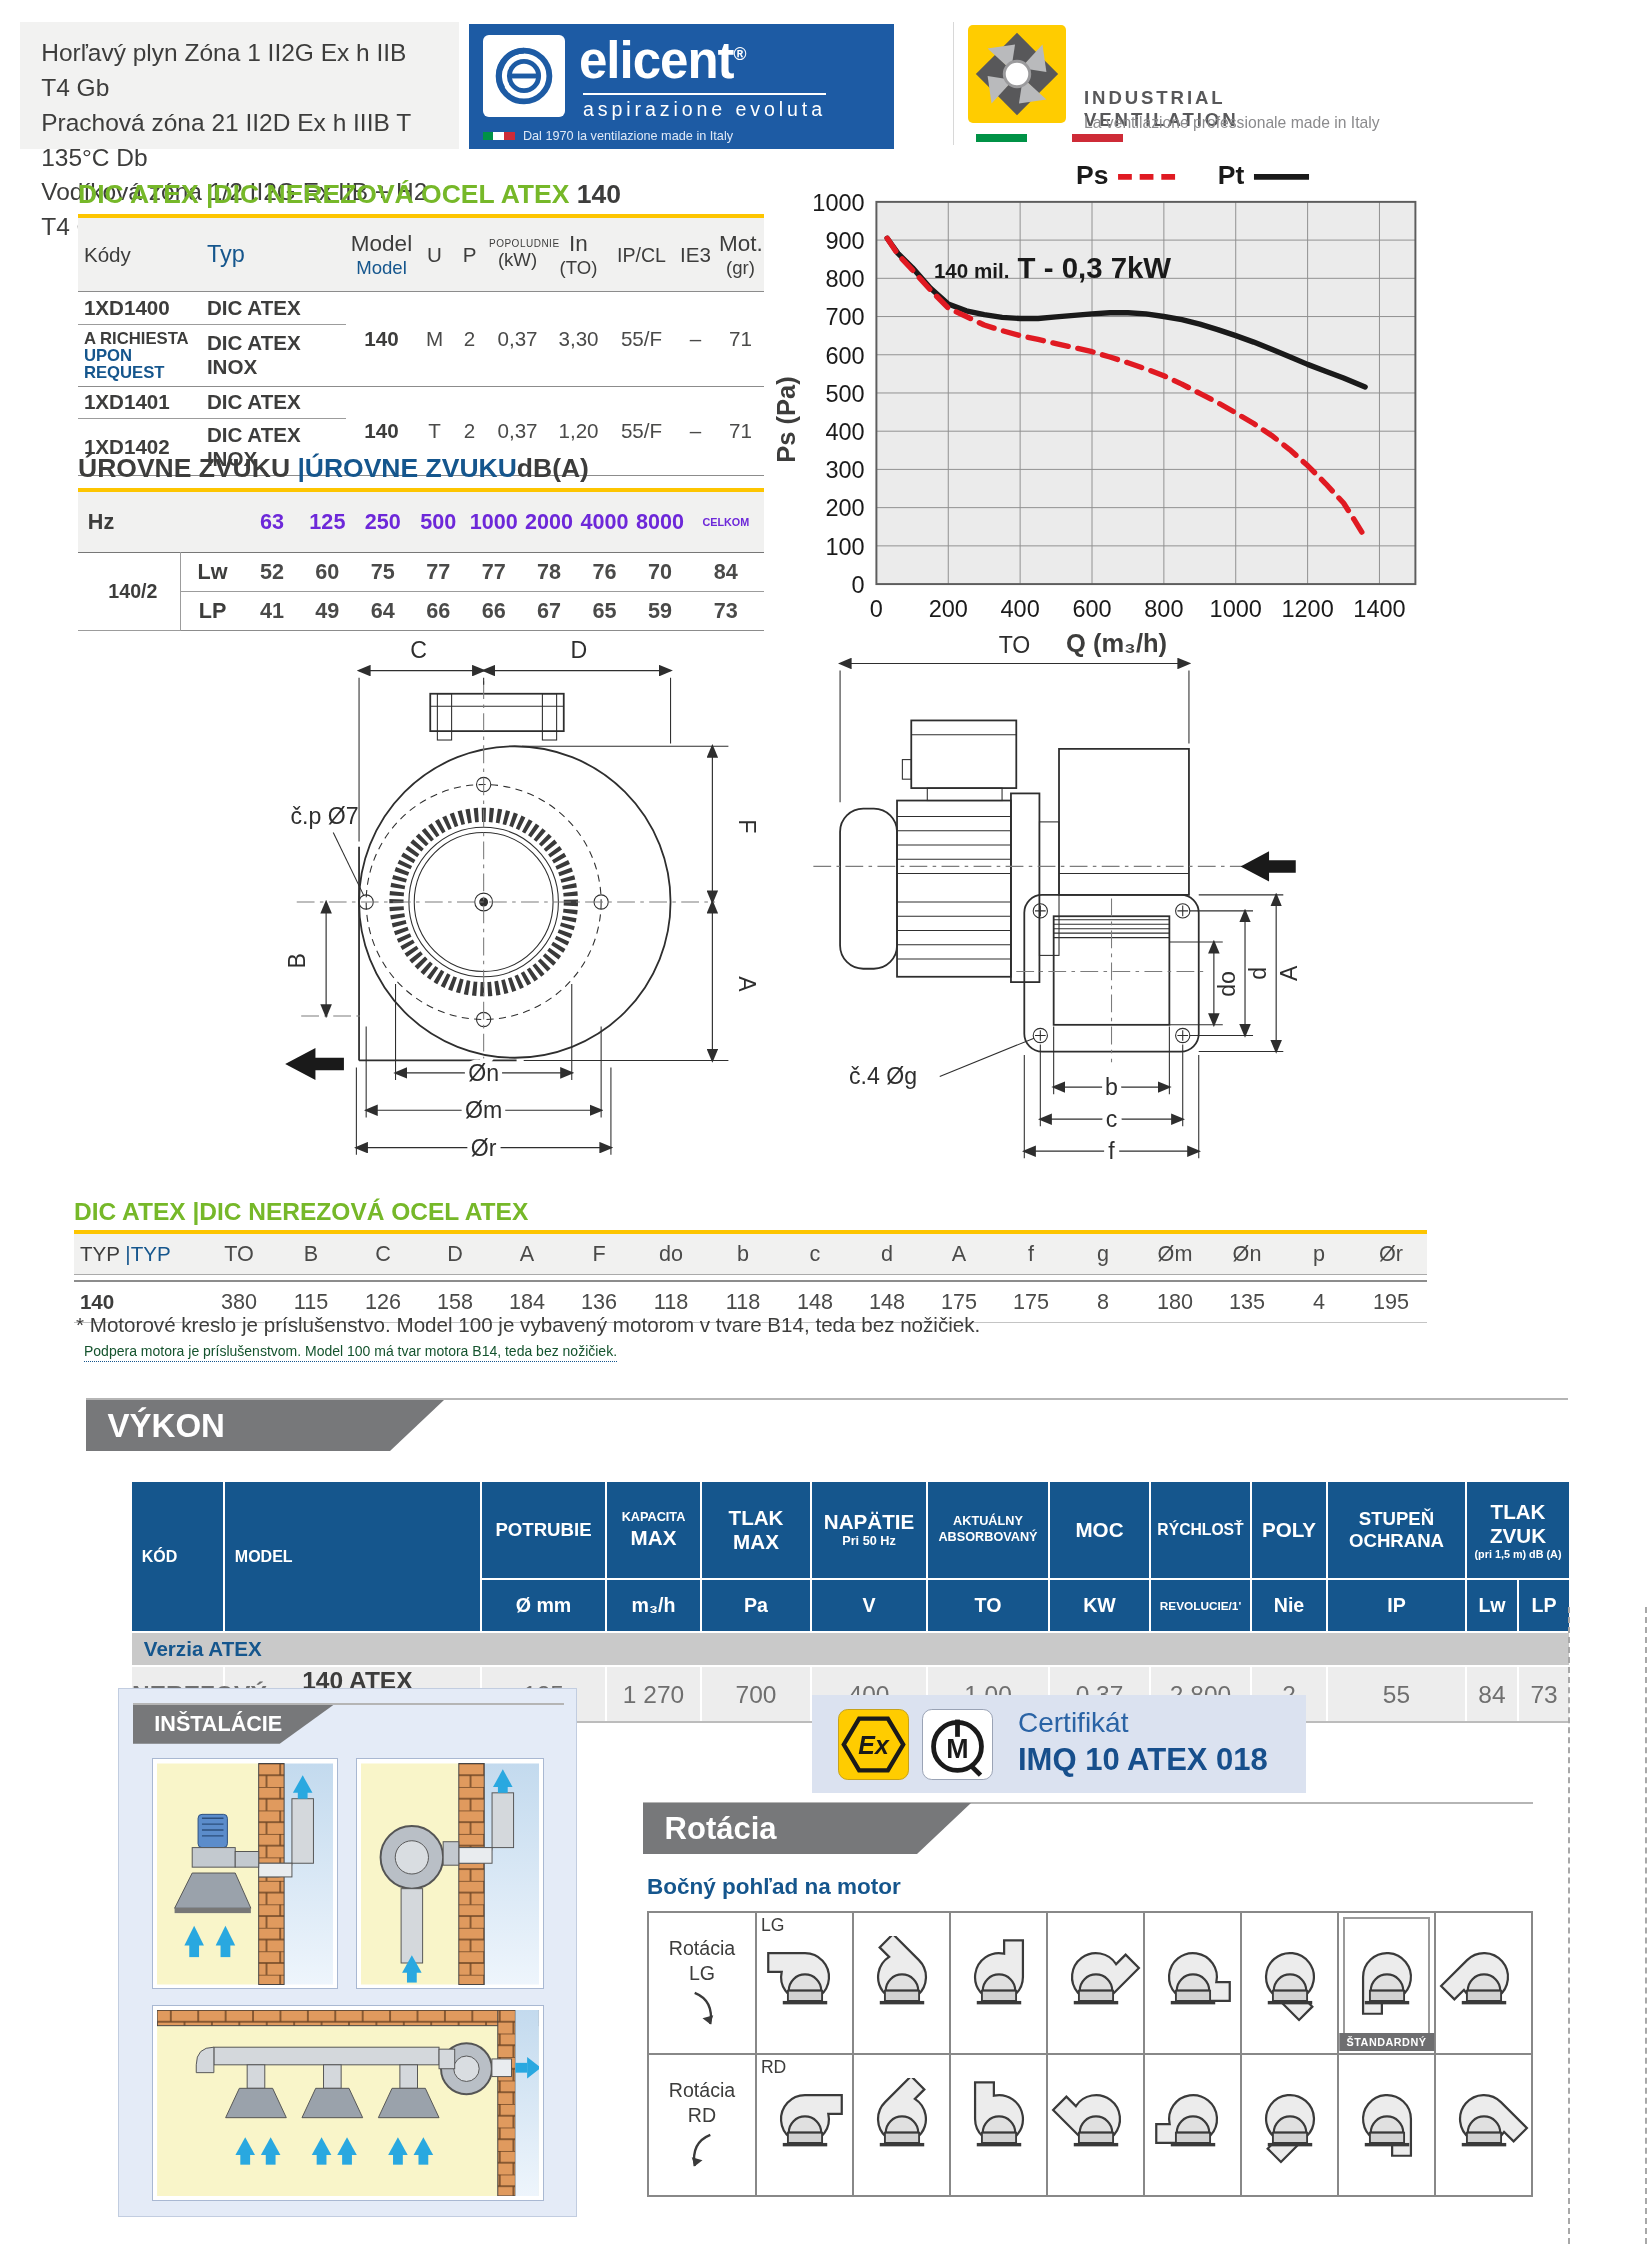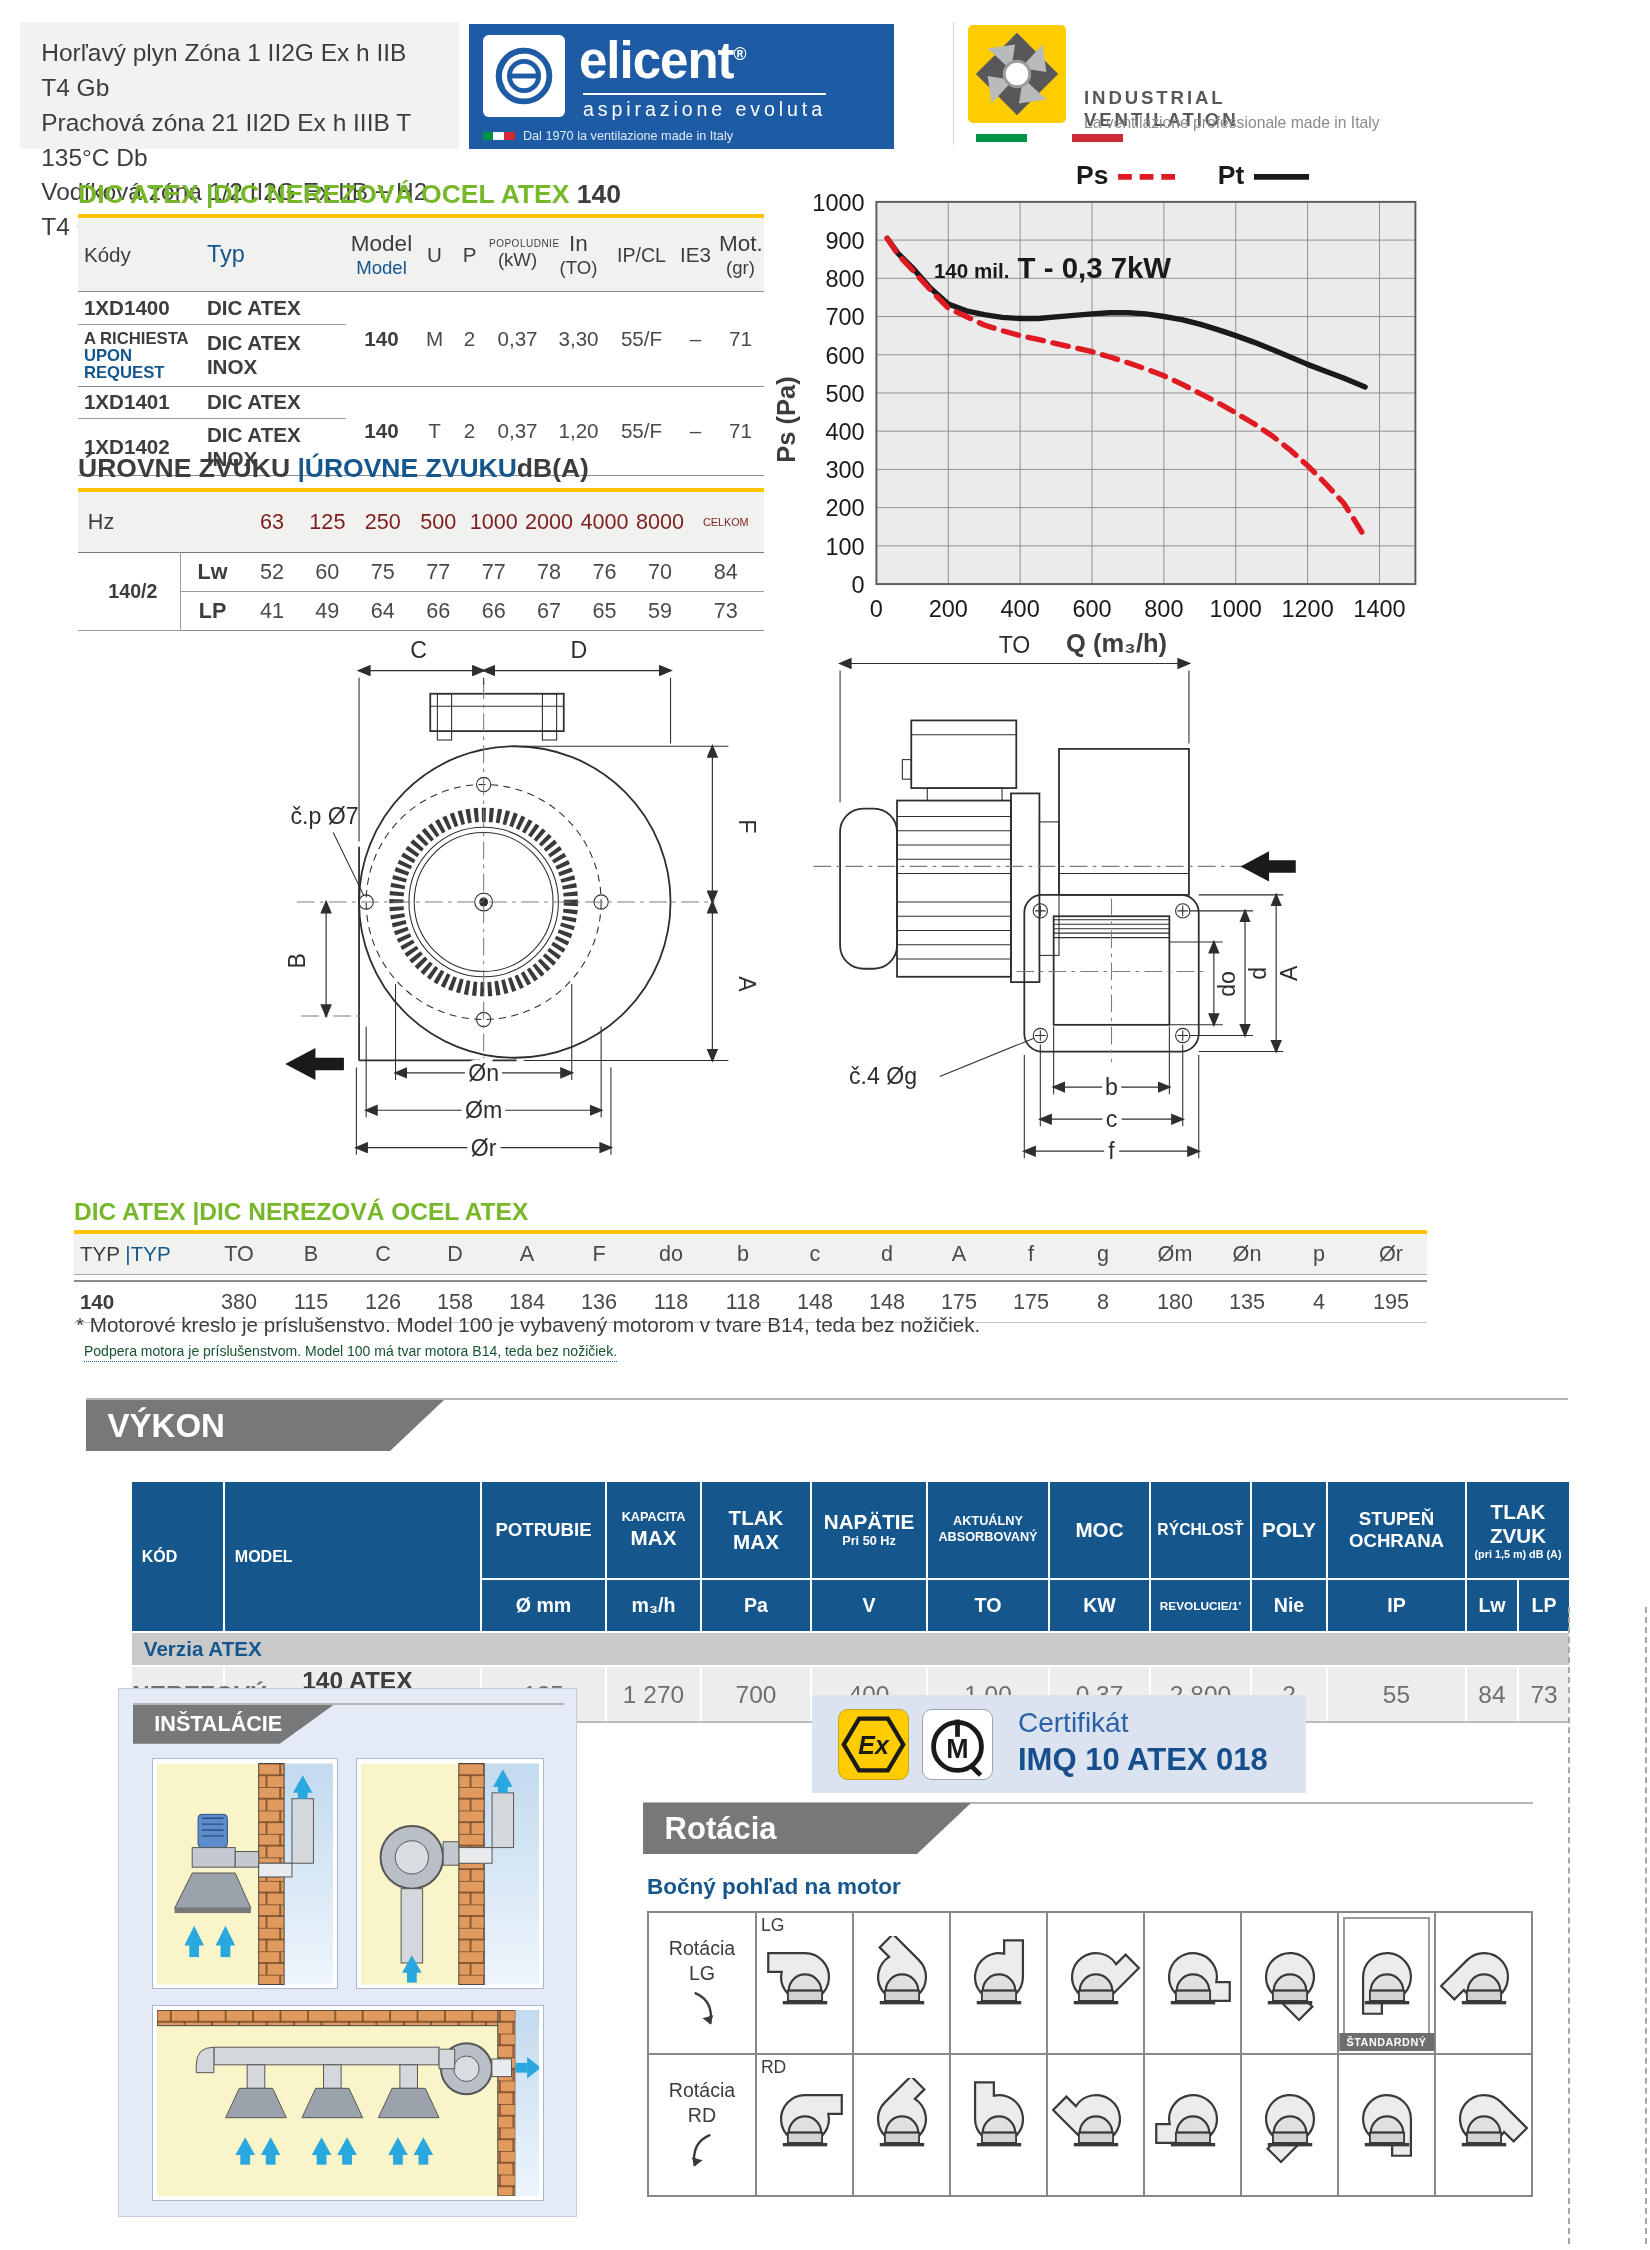--- a/index.html
+++ b/index.html
@@ -43,23 +43,23 @@
 .models td.num{color:#4a4a49}
 .models td.model{font-weight:bold}
 .models tr.grp{border-top:1.5px solid #8c8c8c}
 .models tr.last{border-bottom:1.5px solid #8c8c8c}
 .models tr.r1 td.code,.models tr.r1 td.typ{border-bottom:1px solid #9c9c9c}
 .code2{display:block;color:#15568d;font-weight:bold;font-size:16.7px;line-height:1}
 .code-sm{display:block;font-size:16.7px;line-height:1.15}
 
 .sound{left:78px;top:453px;width:686px}
 .sound table{width:100%;border-collapse:collapse;table-layout:fixed}
-.sound th,.sound td{font-size:21.6px;font-weight:normal;text-align:center;padding:5.9px 0;color:#4a4a49}
+.sound th,.sound td{font-size:21.6px;font-weight:bold;text-align:center;padding:5.9px 0;color:#4a4a49}
 .sound thead tr{background:#f1f1f0;border-bottom:1.5px solid #777}
-.sound thead th{height:61px;color:#7f1d1d}
+.sound thead th{height:61px;color:#6d28d9}
 .sound th.lbl{text-align:left;padding-left:9.8px;color:#3d3d3c}
 .sound th.celkom{font-size:10.8px}
 .sound .rowlbl{font-weight:bold;font-size:19.6px;text-align:center;padding-left:7.8px;border-right:1px solid #9c9c9c;color:#3d3d3c}
 .sound .sub{font-weight:bold;color:#3d3d3c}
 .sound tr.lw td,.sound tr.lw th{border-bottom:1px solid #9c9c9c}
 .sound tr.lp{border-bottom:1.5px solid #8c8c8c}
 
 .chart{left:772px;top:160px;width:676px;height:495px}
 .legend{position:absolute;left:304px;top:0;display:flex;gap:33px;align-items:center;font-size:26.5px;font-weight:bold;color:#1a1a1a}
 .legend svg{vertical-align:middle}

